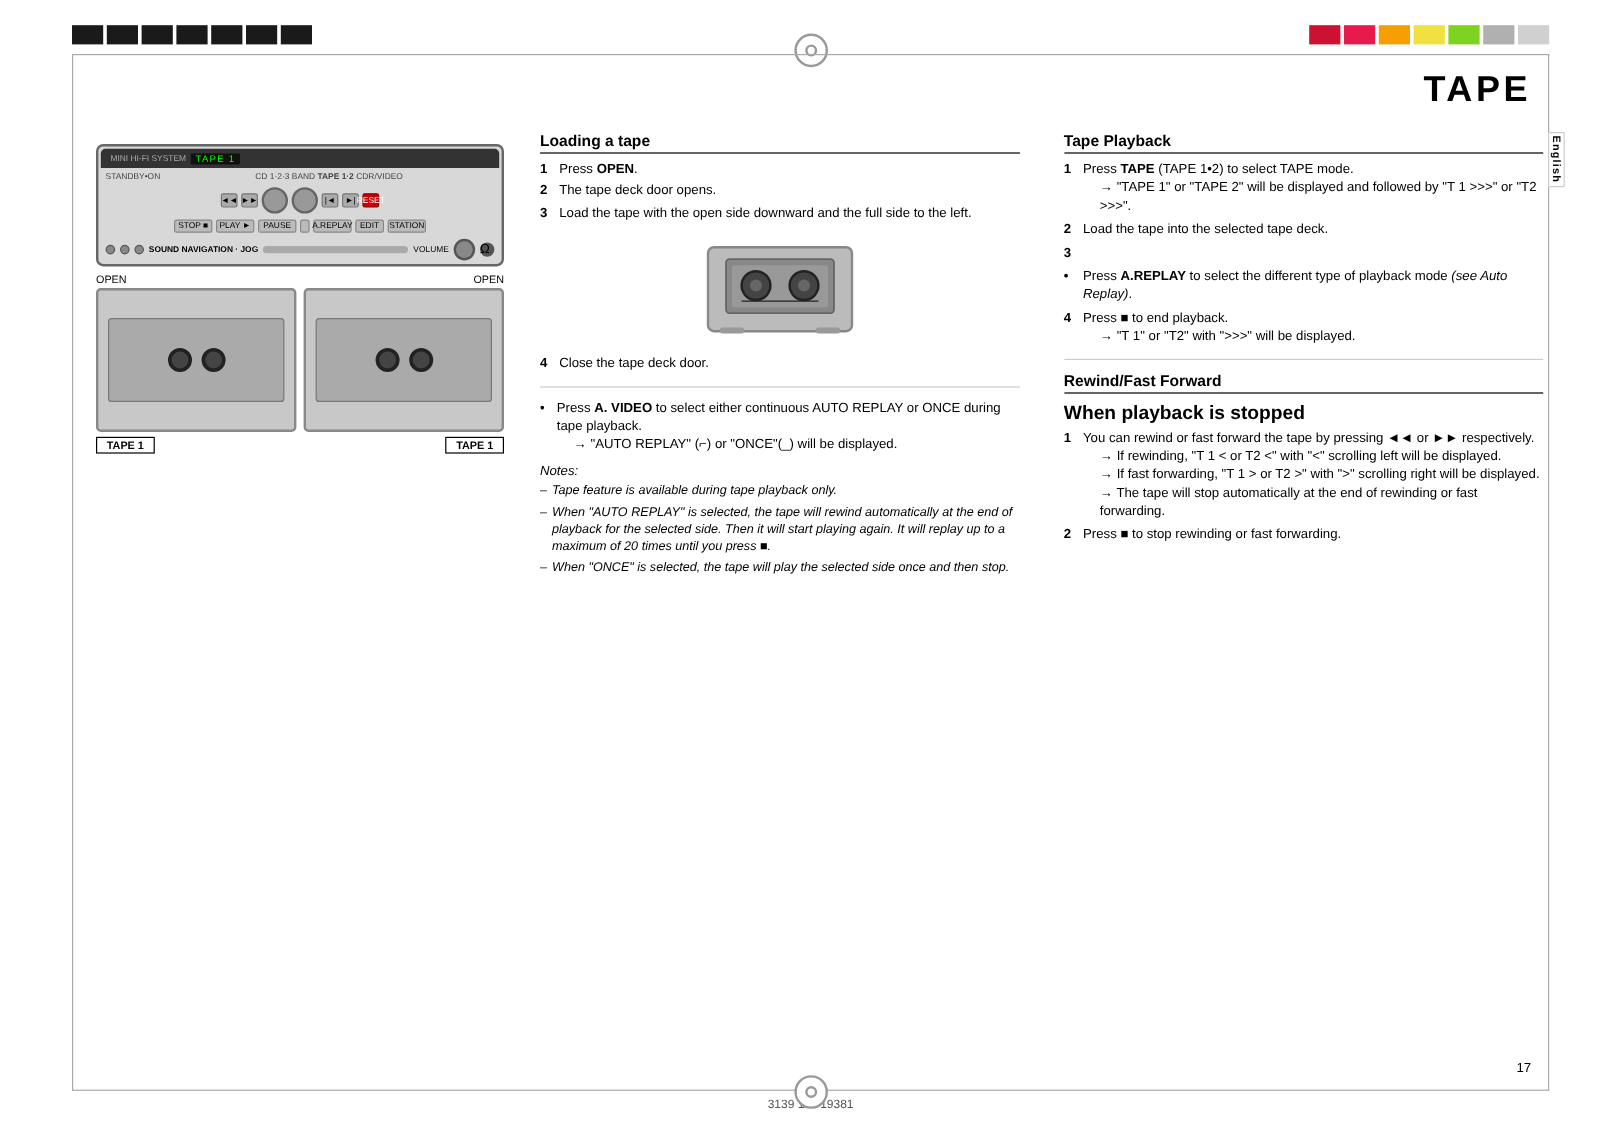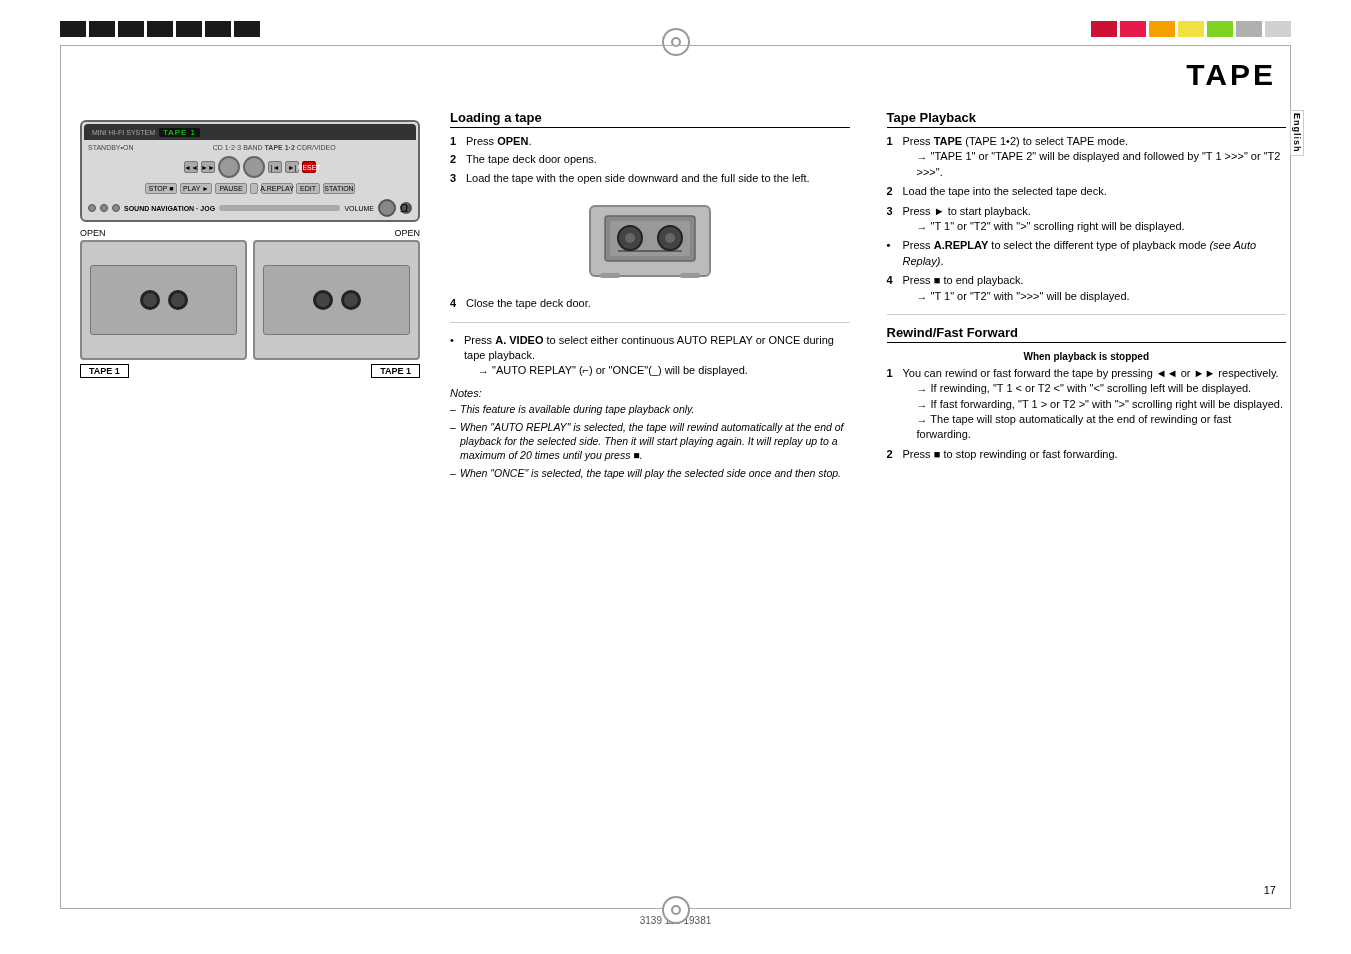--- a/index.html
+++ b/index.html
@@ -168,25 +168,24 @@
     }
     .compass-inner {
       width: 10px;
       height: 10px;
       border: 2px solid #999;
       border-radius: 50%;
     }
 
     
     .subsection-title {
-      font-size: 10px;
+      font-size: 16px;
       font-weight: bold;
       margin-top: 8px;
       margin-bottom: 4px;
-      text-align: center;
     }
 
     
     .vline-left {
       position: absolute;
       left: 60px;
       top: 45px;
       bottom: 45px;
       width: 1px;
       background: #aaa;
@@ -382,21 +381,21 @@
           <span class="bullet-sym">•</span>
           <span>Press <strong>A. VIDEO</strong> to select either continuous AUTO REPLAY or ONCE during tape playback.
             <span class="sub-arrow">→ "AUTO REPLAY" (⌐) or "ONCE"(_) will be displayed.</span>
           </span>
         </li>
       </ul>
 
       <div class="notes-section">
         <div class="notes-title">Notes:</div>
         <ul class="notes-list">
-          <li>This feature is available during tape playback only.</li>
+          <li>Tape feature is available during tape playback only.</li>
           <li>When "AUTO REPLAY" is selected, the tape will rewind automatically at the end of playback for the selected side. Then it will start playing again. It will replay up to a maximum of 20 times until you press ■.</li>
           <li>When "ONCE" is selected, the tape will play the selected side once and then stop.</li>
         </ul>
       </div>
     </div>
 
   </div>
 
   <div style="flex:1; position:relative;">
 
@@ -412,24 +411,20 @@
             Press <strong>TAPE</strong> (TAPE 1•2) to select TAPE mode.
             <span class="sub-arrow">→ "TAPE 1" or "TAPE 2" will be displayed and followed by "T 1 &gt;&gt;&gt;" or "T2 &gt;&gt;&gt;".</span>
           </span>
         </li>
         <li style="display:flex; gap:4px; margin-bottom:4px; line-height:1.4;">
           <span class="step-num">2</span>
           <span>Load the tape into the selected tape deck.</span>
         </li>
         <li style="display:flex; gap:4px; margin-bottom:4px; line-height:1.4;">
           <span class="step-num">3</span>
-          <span>
-            Press <strong>►</strong> to start playback.
-            <span class="sub-arrow">→ "T 1" or "T2" with "&gt;" scrolling right will be displayed.</span>
-          </span>
         </li>
         <li style="display:flex; gap:4px; margin-bottom:4px; line-height:1.4;">
           <span class="step-num">•</span>
           <span>Press <strong>A.REPLAY</strong> to select the different type of playback mode <em>(see Auto Replay)</em>.</span>
         </li>
         <li style="display:flex; gap:4px; margin-bottom:4px; line-height:1.4;">
           <span class="step-num">4</span>
           <span>
             Press <strong>■</strong> to end playback.
             <span class="sub-arrow">→ "T 1" or "T2" with "&gt;&gt;&gt;" will be displayed.</span>

